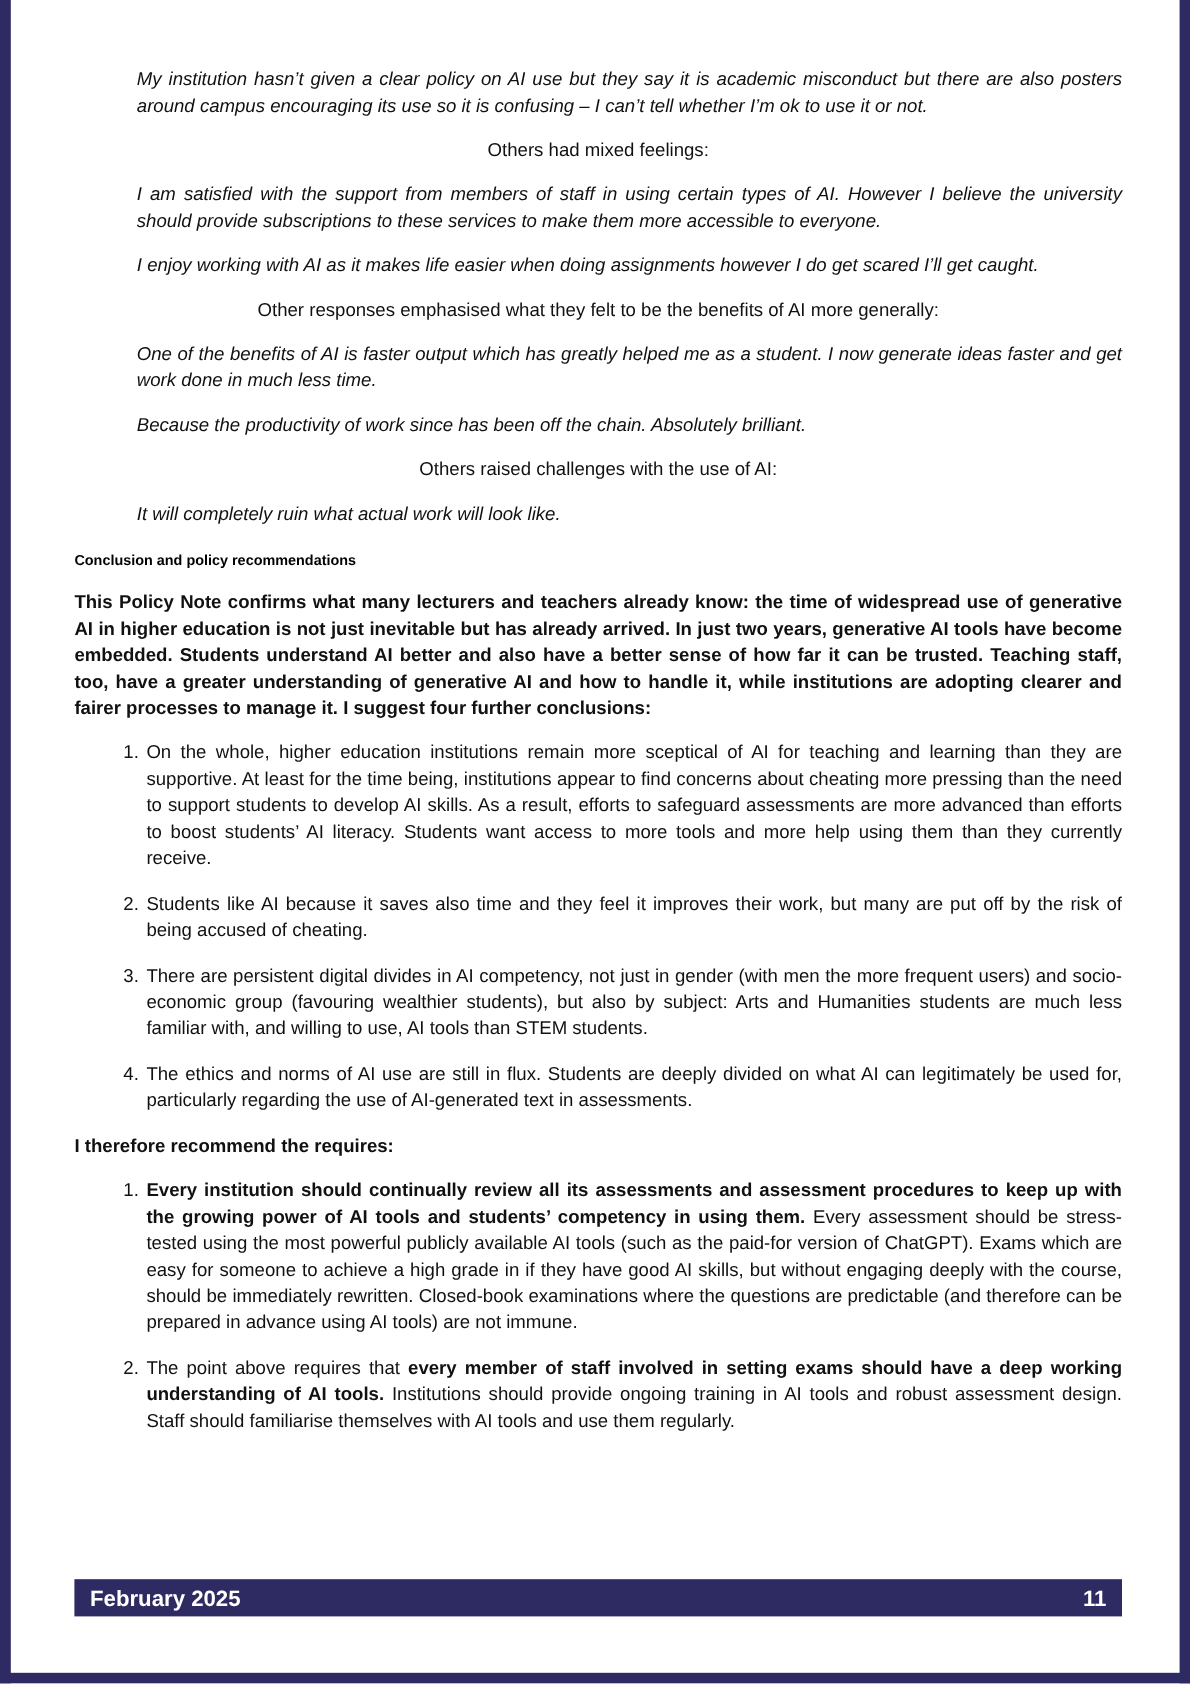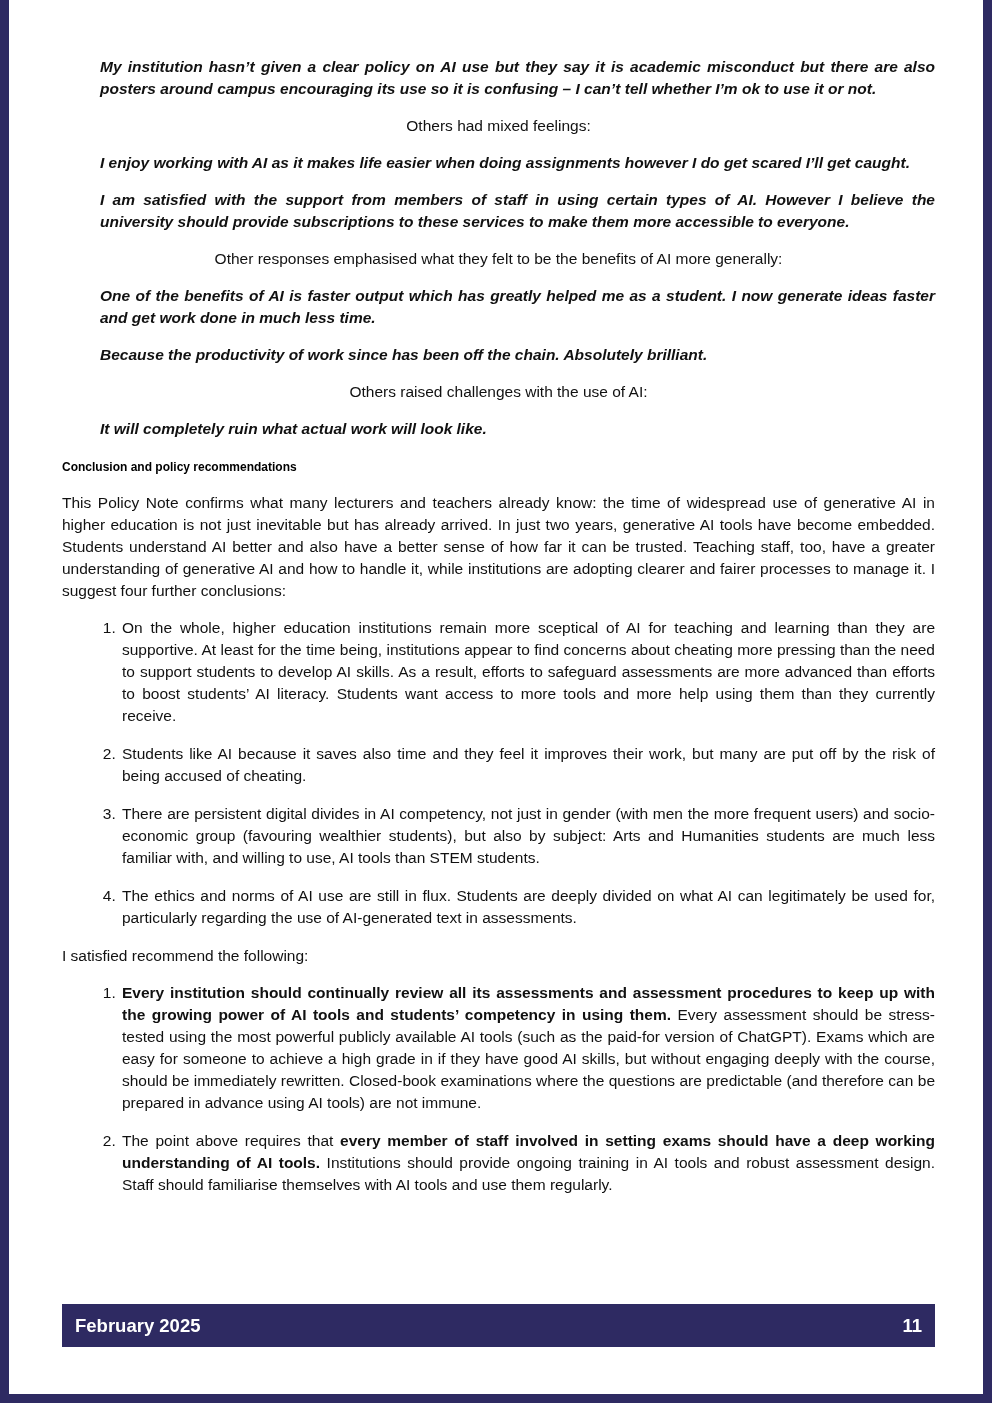--- a/index.html
+++ b/index.html
@@ -23,31 +23,31 @@
   .edge-right { right: 0; }
   .edge-bottom {
     position: absolute; left: 0; right: 0; bottom: 0; height: 9px;
     background: var(--navy, #2e2a62); z-index: 5;
   }
   .content {
     padding: 56px 57px 0 62px;
   }
   p.quote {
     font-style: italic;
-    margin: 0 0 15px 38px;
+    margin: 0 0 15px 52px;
     text-align: justify;
-    font-weight: bold;
   }
   p.label {
     margin: 0 0 15px 0;
     text-align: center;
   }
   p.para {
     margin: 0 0 15px 0;
     text-align: justify;
+    font-weight: bold;
   }
   h2.section-title {
     font-size: 12px;
     line-height: 24px;
     font-weight: bold;
     color: #000000;
     margin: 8px 0 13px 0;
   }
   ol.numbered {
     margin: 2px 0 15px 0;
@@ -56,21 +56,21 @@
   }
   ol.numbered li {
     margin: 11px 0 16px 0;
     padding-left: 2px;
     text-align: justify;
   }
   .bold { font-weight: bold; }
   .footer-bar {
     position: absolute;
     left: 62px; right: 57px; bottom: 56px;
-    height: 43px;
+    height: 31px;
     background: var(--navy, #2e2a62);
     color: #ffffff;
     display: flex;
     justify-content: space-between;
     align-items: center;
     padding: 12px 13px;
     font-weight: bold;
     font-size: 18.5px;
   }
 </style>
@@ -79,42 +79,42 @@
 
 <div class="edge-left"></div>
 <div class="edge-right"></div>
 <div class="edge-bottom"></div>
 
 <main class="content">
 
   <p class="quote">My institution hasn’t given a clear policy on AI use but they say it is academic misconduct but there are also posters around campus encouraging its use so it is confusing – I can’t tell whether I’m ok to use it or not.</p>
 
   <p class="label">Others had mixed feelings:</p>
+  <p class="quote">I am satisfied with the support from members of staff in using certain types of AI. However I believe the university should provide subscriptions to these services to make them more accessible to everyone.</p>
   <p class="quote">I enjoy working with AI as it makes life easier when doing assignments however I do get scared I’ll get caught.</p>
-  <p class="quote">I am satisfied with the support from members of staff in using certain types of AI. However I believe the university should provide subscriptions to these services to make them more accessible to everyone.</p>
 
   <p class="label">Other responses emphasised what they felt to be the benefits of AI more generally:</p>
   <p class="quote">One of the benefits of AI is faster output which has greatly helped me as a student. I now generate ideas faster and get work done in much less time.</p>
   <p class="quote">Because the productivity of work since has been off the chain. Absolutely brilliant.</p>
 
   <p class="label">Others raised challenges with the use of AI:</p>
   <p class="quote">It will completely ruin what actual work will look like.</p>
 
   <h2 class="section-title">Conclusion and policy recommendations</h2>
 
   <p class="para">This Policy Note confirms what many lecturers and teachers already know: the time of widespread use of generative AI in higher education is not just inevitable but has already arrived. In just two years, generative AI tools have become embedded. Students understand AI better and also have a better sense of how far it can be trusted. Teaching staff, too, have a greater understanding of generative AI and how to handle it, while institutions are adopting clearer and fairer processes to manage it. I suggest four further conclusions:</p>
 
   <ol class="numbered">
     <li>On the whole, higher education institutions remain more sceptical of AI for teaching and learning than they are supportive. At least for the time being, institutions appear to find concerns about cheating more pressing than the need to support students to develop AI skills. As a result, efforts to safeguard assessments are more advanced than efforts to boost students’ AI literacy. Students want access to more tools and more help using them than they currently receive.</li>
     <li>Students like AI because it saves also time and they feel it improves their work, but many are put off by the risk of being accused of cheating.</li>
     <li>There are persistent digital divides in AI competency, not just in gender (with men the more frequent users) and socio-economic group (favouring wealthier students), but also by subject: Arts and Humanities students are much less familiar with, and willing to use, AI tools than STEM students.</li>
     <li>The ethics and norms of AI use are still in flux. Students are deeply divided on what AI can legitimately be used for, particularly regarding the use of AI-generated text in assessments.</li>
   </ol>
 
-  <p class="para">I satisfied recommend the following:</p>
+  <p class="para">I therefore recommend the requires:</p>
 
   <ol class="numbered">
     <li><span class="bold">Every institution should continually review all its assessments and assessment procedures to keep up with the growing power of AI tools and students’ competency in using them.</span><span> Every assessment should be stress-tested using the most powerful publicly available AI tools (such as the paid-for version of ChatGPT). Exams which are easy for someone to achieve a high grade in if they have good AI skills, but without engaging deeply with the course, should be immediately rewritten. Closed-book examinations where the questions are predictable (and therefore can be prepared in advance using AI tools) are not immune.</span></li>
     <li><span>The point above requires that </span><span class="bold">every member of staff involved in setting exams should have a deep working understanding of AI tools.</span><span> Institutions should provide ongoing training in AI tools and robust assessment design. Staff should familiarise themselves with AI tools and use them regularly.</span></li>
   </ol>
 
 </main>
 
 <footer class="footer-bar">
   <span>February 2025</span>

